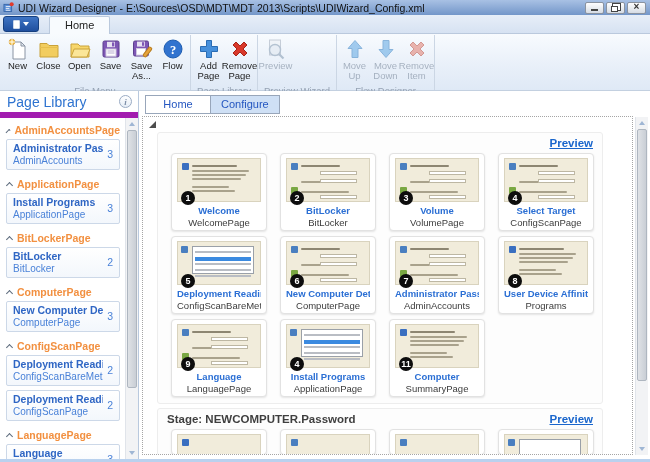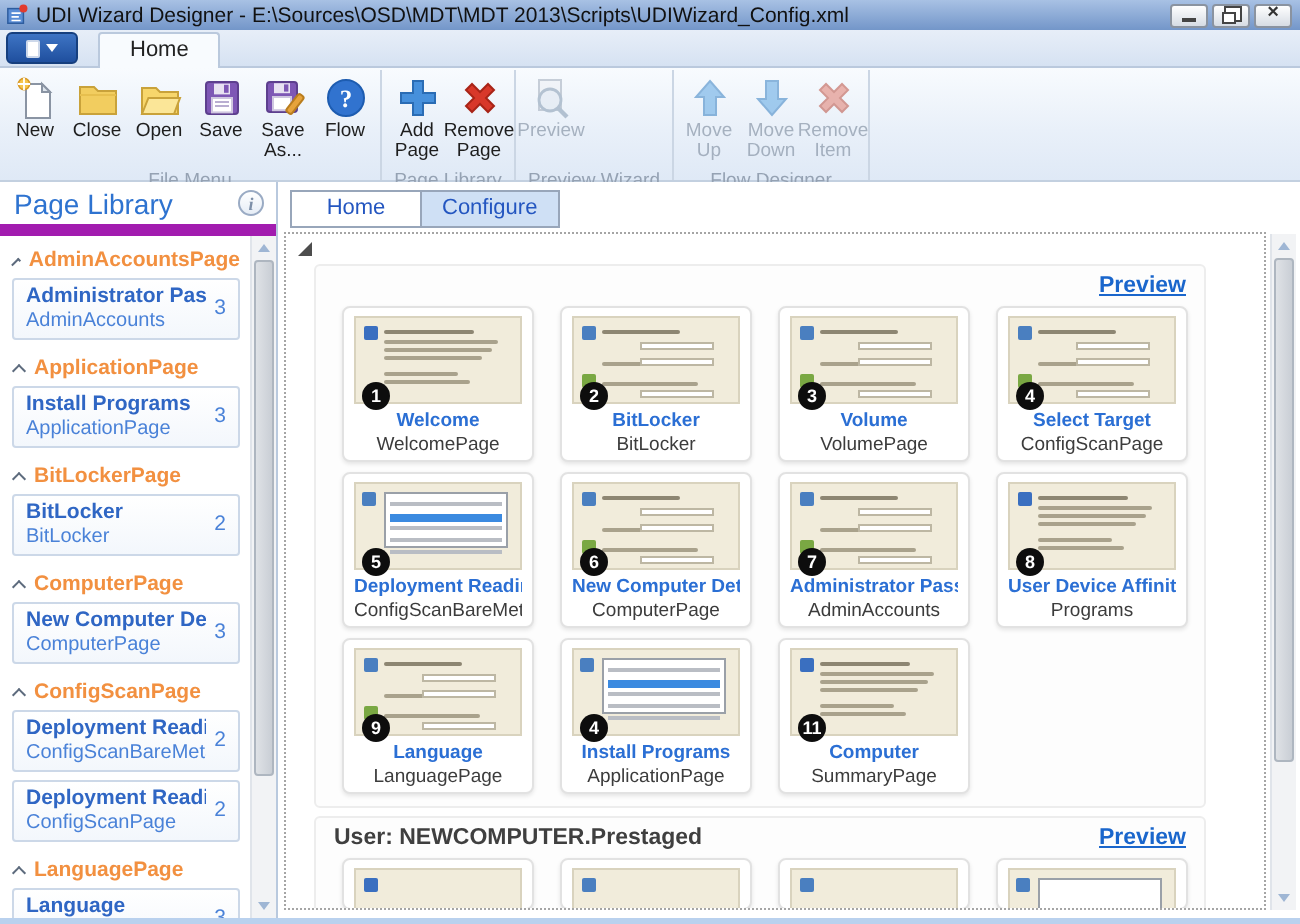--- a/index.html
+++ b/index.html
@@ -569,21 +569,21 @@
                   <span class="pnum">11</span>
                 </div>
                 <div class="ptitle">Computer</div>
                 <div class="psub">SummaryPage</div>
               </div>
             </div>
         </div>
 
         <div class="stage">
           <div class="stage-head">
-            <span>User: NEWCOMPUTER.Prestaged</span>
+            <span>Stage: NEWCOMPUTER.Password</span>
             <span class="preview-link">Preview</span>
           </div>
           <div class="pages" id="stage1-pages">
               <div class="pcard partial">
                 <div class="pthumb-wrap">
                   <div class="pthumb">
                     <div class="tic" style="left: 4px; top: 4px; background: rgb(58, 111, 192);"></div>
                   </div>
                 </div>
               </div>

